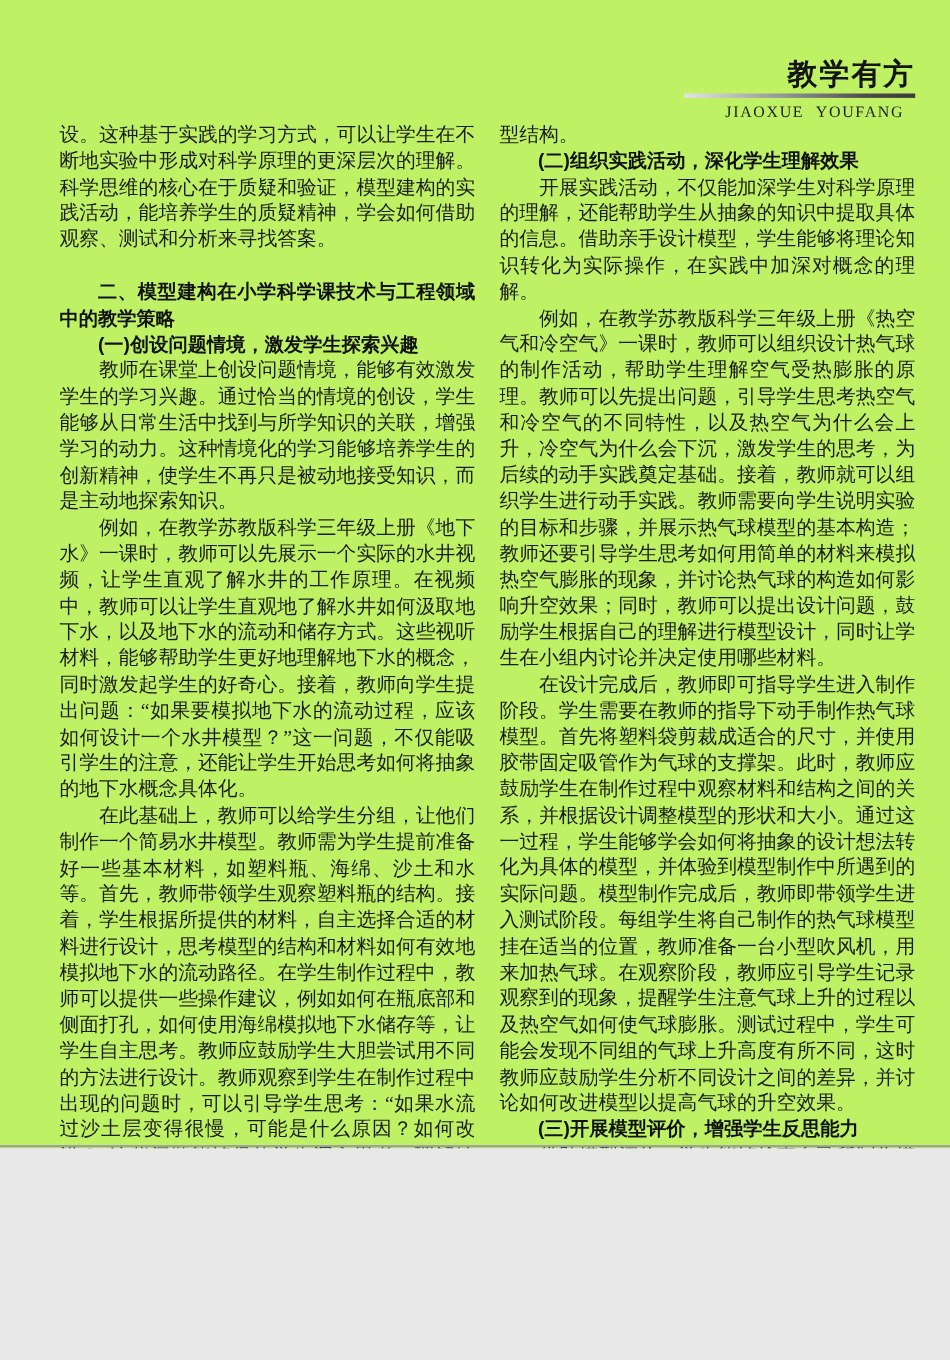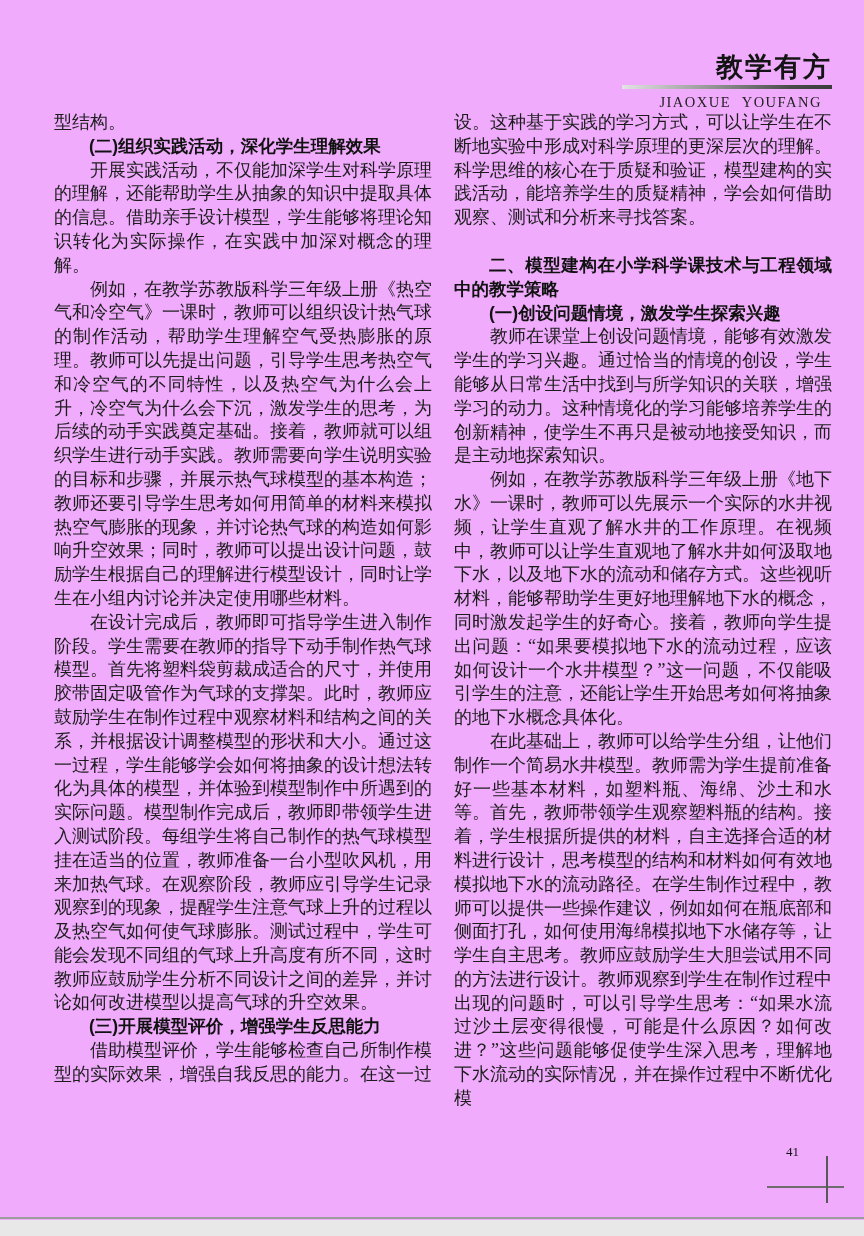--- a/index.html
+++ b/index.html
@@ -1,18 +1,18 @@
 <!DOCTYPE html>
 <html><head>
 <meta charset="utf-8">
 <style>
   html,body { margin:0; padding:0; background:#e8e8e8; }
   .page {
-    position:relative; width:864px; height:1220px; margin:0 auto;
-    background:#f0abfc; overflow:hidden;
+    position:relative; width:864px; height:1044px; margin:0 auto;
+    background:#bef264; overflow:hidden;
     font-family:"Liberation Serif","DejaVu Serif",serif;
     color:#1c1c1c;
   }
   
   .hdr { position:absolute; top:52px; right:32px; width:210px; text-align:right; }
   .hdr-cn {
     font-family:"Liberation Serif","DejaVu Serif",serif;
     font-weight:700; font-size:27px; letter-spacing:2px; color:#141414; line-height:30px;
   }
   .hdr-rule {
@@ -60,36 +60,36 @@
 
   <header class="hdr">
     <div class="hdr-cn">教学有方</div>
     <div class="hdr-rule"></div>
     <div class="hdr-py">JIAOXUE  YOUFANG</div>
   </header>
 
   <main class="columns">
 
     <section class="col">
+      <p class="cont">设。这种基于实践的学习方式，可以让学生在不断地实验中形成对科学原理的更深层次的理解。科学思维的核心在于质疑和验证，模型建构的实践活动，能培养学生的质疑精神，学会如何借助观察、测试和分析来寻找答案。</p>
+      <h2 class="sec-heading">二、模型建构在小学科学课技术与工程领域中的教学策略</h2>
+      <h3 class="sub-heading">(一)创设问题情境，激发学生探索兴趣</h3>
+      <p class="indent">教师在课堂上创设问题情境，能够有效激发学生的学习兴趣。通过恰当的情境的创设，学生能够从日常生活中找到与所学知识的关联，增强学习的动力。这种情境化的学习能够培养学生的创新精神，使学生不再只是被动地接受知识，而是主动地探索知识。</p>
+      <p class="indent">例如，在教学苏教版科学三年级上册《地下水》一课时，教师可以先展示一个实际的水井视频，让学生直观了解水井的工作原理。在视频中，教师可以让学生直观地了解水井如何汲取地下水，以及地下水的流动和储存方式。这些视听材料，能够帮助学生更好地理解地下水的概念，同时激发起学生的好奇心。接着，教师向学生提出问题：“如果要模拟地下水的流动过程，应该如何设计一个水井模型？”这一问题，不仅能吸引学生的注意，还能让学生开始思考如何将抽象的地下水概念具体化。</p>
+      <p class="indent">在此基础上，教师可以给学生分组，让他们制作一个简易水井模型。教师需为学生提前准备好一些基本材料，如塑料瓶、海绵、沙土和水等。首先，教师带领学生观察塑料瓶的结构。接着，学生根据所提供的材料，自主选择合适的材料进行设计，思考模型的结构和材料如何有效地模拟地下水的流动路径。在学生制作过程中，教师可以提供一些操作建议，例如如何在瓶底部和侧面打孔，如何使用海绵模拟地下水储存等，让学生自主思考。教师应鼓励学生大胆尝试用不同的方法进行设计。教师观察到学生在制作过程中出现的问题时，可以引导学生思考：“如果水流过沙土层变得很慢，可能是什么原因？如何改进？”这些问题能够促使学生深入思考，理解地下水流动的实际情况，并在操作过程中不断优化模</p>
+    </section>
+
+    <section class="col">
       <p class="cont">型结构。</p>
       <h3 class="sub-heading">(二)组织实践活动，深化学生理解效果</h3>
       <p class="indent">开展实践活动，不仅能加深学生对科学原理的理解，还能帮助学生从抽象的知识中提取具体的信息。借助亲手设计模型，学生能够将理论知识转化为实际操作，在实践中加深对概念的理解。</p>
       <p class="indent">例如，在教学苏教版科学三年级上册《热空气和冷空气》一课时，教师可以组织设计热气球的制作活动，帮助学生理解空气受热膨胀的原理。教师可以先提出问题，引导学生思考热空气和冷空气的不同特性，以及热空气为什么会上升，冷空气为什么会下沉，激发学生的思考，为后续的动手实践奠定基础。接着，教师就可以组织学生进行动手实践。教师需要向学生说明实验的目标和步骤，并展示热气球模型的基本构造；教师还要引导学生思考如何用简单的材料来模拟热空气膨胀的现象，并讨论热气球的构造如何影响升空效果；同时，教师可以提出设计问题，鼓励学生根据自己的理解进行模型设计，同时让学生在小组内讨论并决定使用哪些材料。</p>
       <p class="indent">在设计完成后，教师即可指导学生进入制作阶段。学生需要在教师的指导下动手制作热气球模型。首先将塑料袋剪裁成适合的尺寸，并使用胶带固定吸管作为气球的支撑架。此时，教师应鼓励学生在制作过程中观察材料和结构之间的关系，并根据设计调整模型的形状和大小。通过这一过程，学生能够学会如何将抽象的设计想法转化为具体的模型，并体验到模型制作中所遇到的实际问题。模型制作完成后，教师即带领学生进入测试阶段。每组学生将自己制作的热气球模型挂在适当的位置，教师准备一台小型吹风机，用来加热气球。在观察阶段，教师应引导学生记录观察到的现象，提醒学生注意气球上升的过程以及热空气如何使气球膨胀。测试过程中，学生可能会发现不同组的气球上升高度有所不同，这时教师应鼓励学生分析不同设计之间的差异，并讨论如何改进模型以提高气球的升空效果。</p>
       <h3 class="sub-heading">(三)开展模型评价，增强学生反思能力</h3>
       <p class="indent">借助模型评价，学生能够检查自己所制作模型的实际效果，增强自我反思的能力。在这一过</p>
-    </section>
-
-    <section class="col">
-      <p class="cont">设。这种基于实践的学习方式，可以让学生在不断地实验中形成对科学原理的更深层次的理解。科学思维的核心在于质疑和验证，模型建构的实践活动，能培养学生的质疑精神，学会如何借助观察、测试和分析来寻找答案。</p>
-      <h2 class="sec-heading">二、模型建构在小学科学课技术与工程领域中的教学策略</h2>
-      <h3 class="sub-heading">(一)创设问题情境，激发学生探索兴趣</h3>
-      <p class="indent">教师在课堂上创设问题情境，能够有效激发学生的学习兴趣。通过恰当的情境的创设，学生能够从日常生活中找到与所学知识的关联，增强学习的动力。这种情境化的学习能够培养学生的创新精神，使学生不再只是被动地接受知识，而是主动地探索知识。</p>
-      <p class="indent">例如，在教学苏教版科学三年级上册《地下水》一课时，教师可以先展示一个实际的水井视频，让学生直观了解水井的工作原理。在视频中，教师可以让学生直观地了解水井如何汲取地下水，以及地下水的流动和储存方式。这些视听材料，能够帮助学生更好地理解地下水的概念，同时激发起学生的好奇心。接着，教师向学生提出问题：“如果要模拟地下水的流动过程，应该如何设计一个水井模型？”这一问题，不仅能吸引学生的注意，还能让学生开始思考如何将抽象的地下水概念具体化。</p>
-      <p class="indent">在此基础上，教师可以给学生分组，让他们制作一个简易水井模型。教师需为学生提前准备好一些基本材料，如塑料瓶、海绵、沙土和水等。首先，教师带领学生观察塑料瓶的结构。接着，学生根据所提供的材料，自主选择合适的材料进行设计，思考模型的结构和材料如何有效地模拟地下水的流动路径。在学生制作过程中，教师可以提供一些操作建议，例如如何在瓶底部和侧面打孔，如何使用海绵模拟地下水储存等，让学生自主思考。教师应鼓励学生大胆尝试用不同的方法进行设计。教师观察到学生在制作过程中出现的问题时，可以引导学生思考：“如果水流过沙土层变得很慢，可能是什么原因？如何改进？”这些问题能够促使学生深入思考，理解地下水流动的实际情况，并在操作过程中不断优化模</p>
     </section>
 
   </main>
 
   <div class="pageno">41</div>
   <div class="crop-h"></div>
   <div class="crop-v"></div>
   <div class="scan-edge-bottom"></div>
 
 </div>

